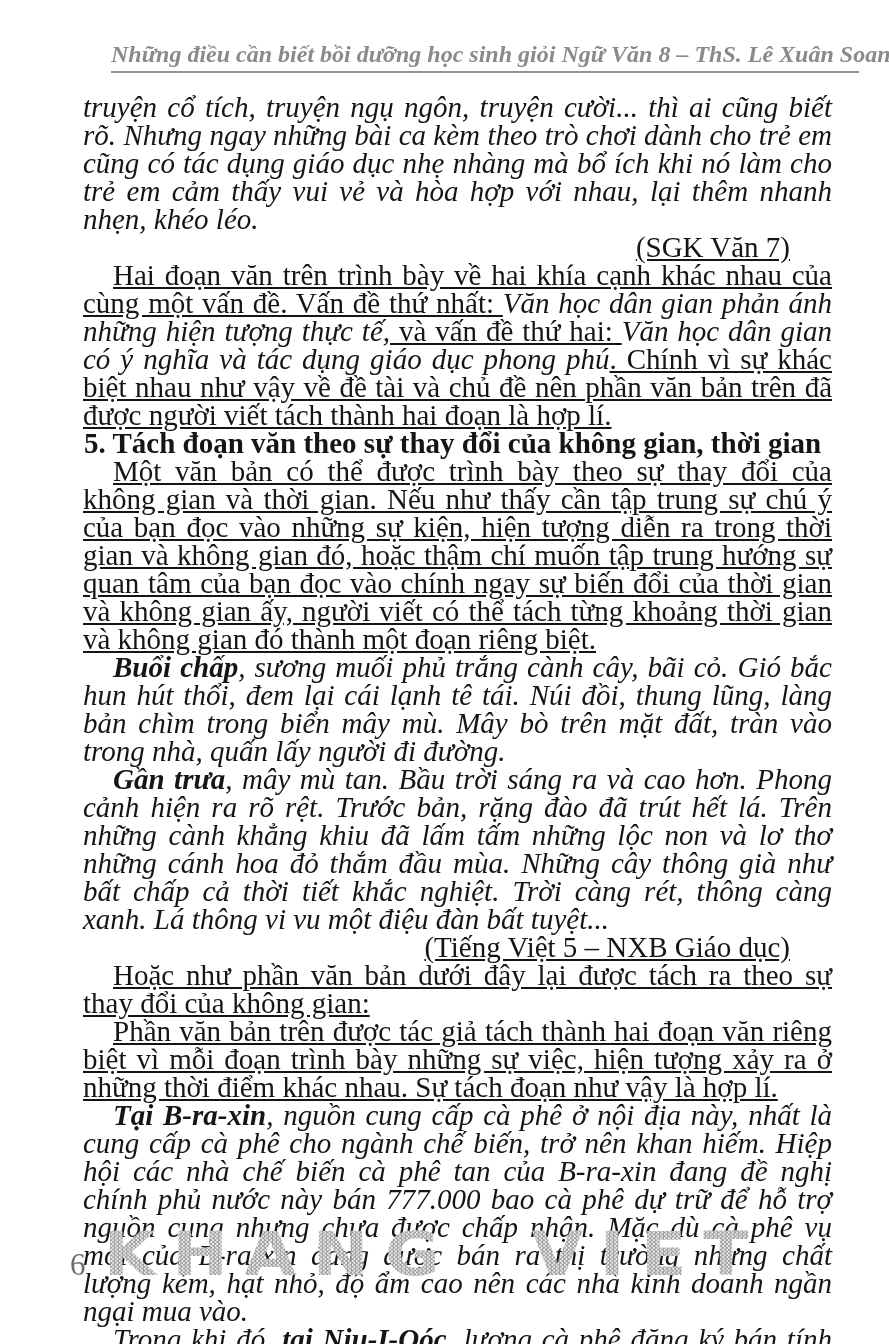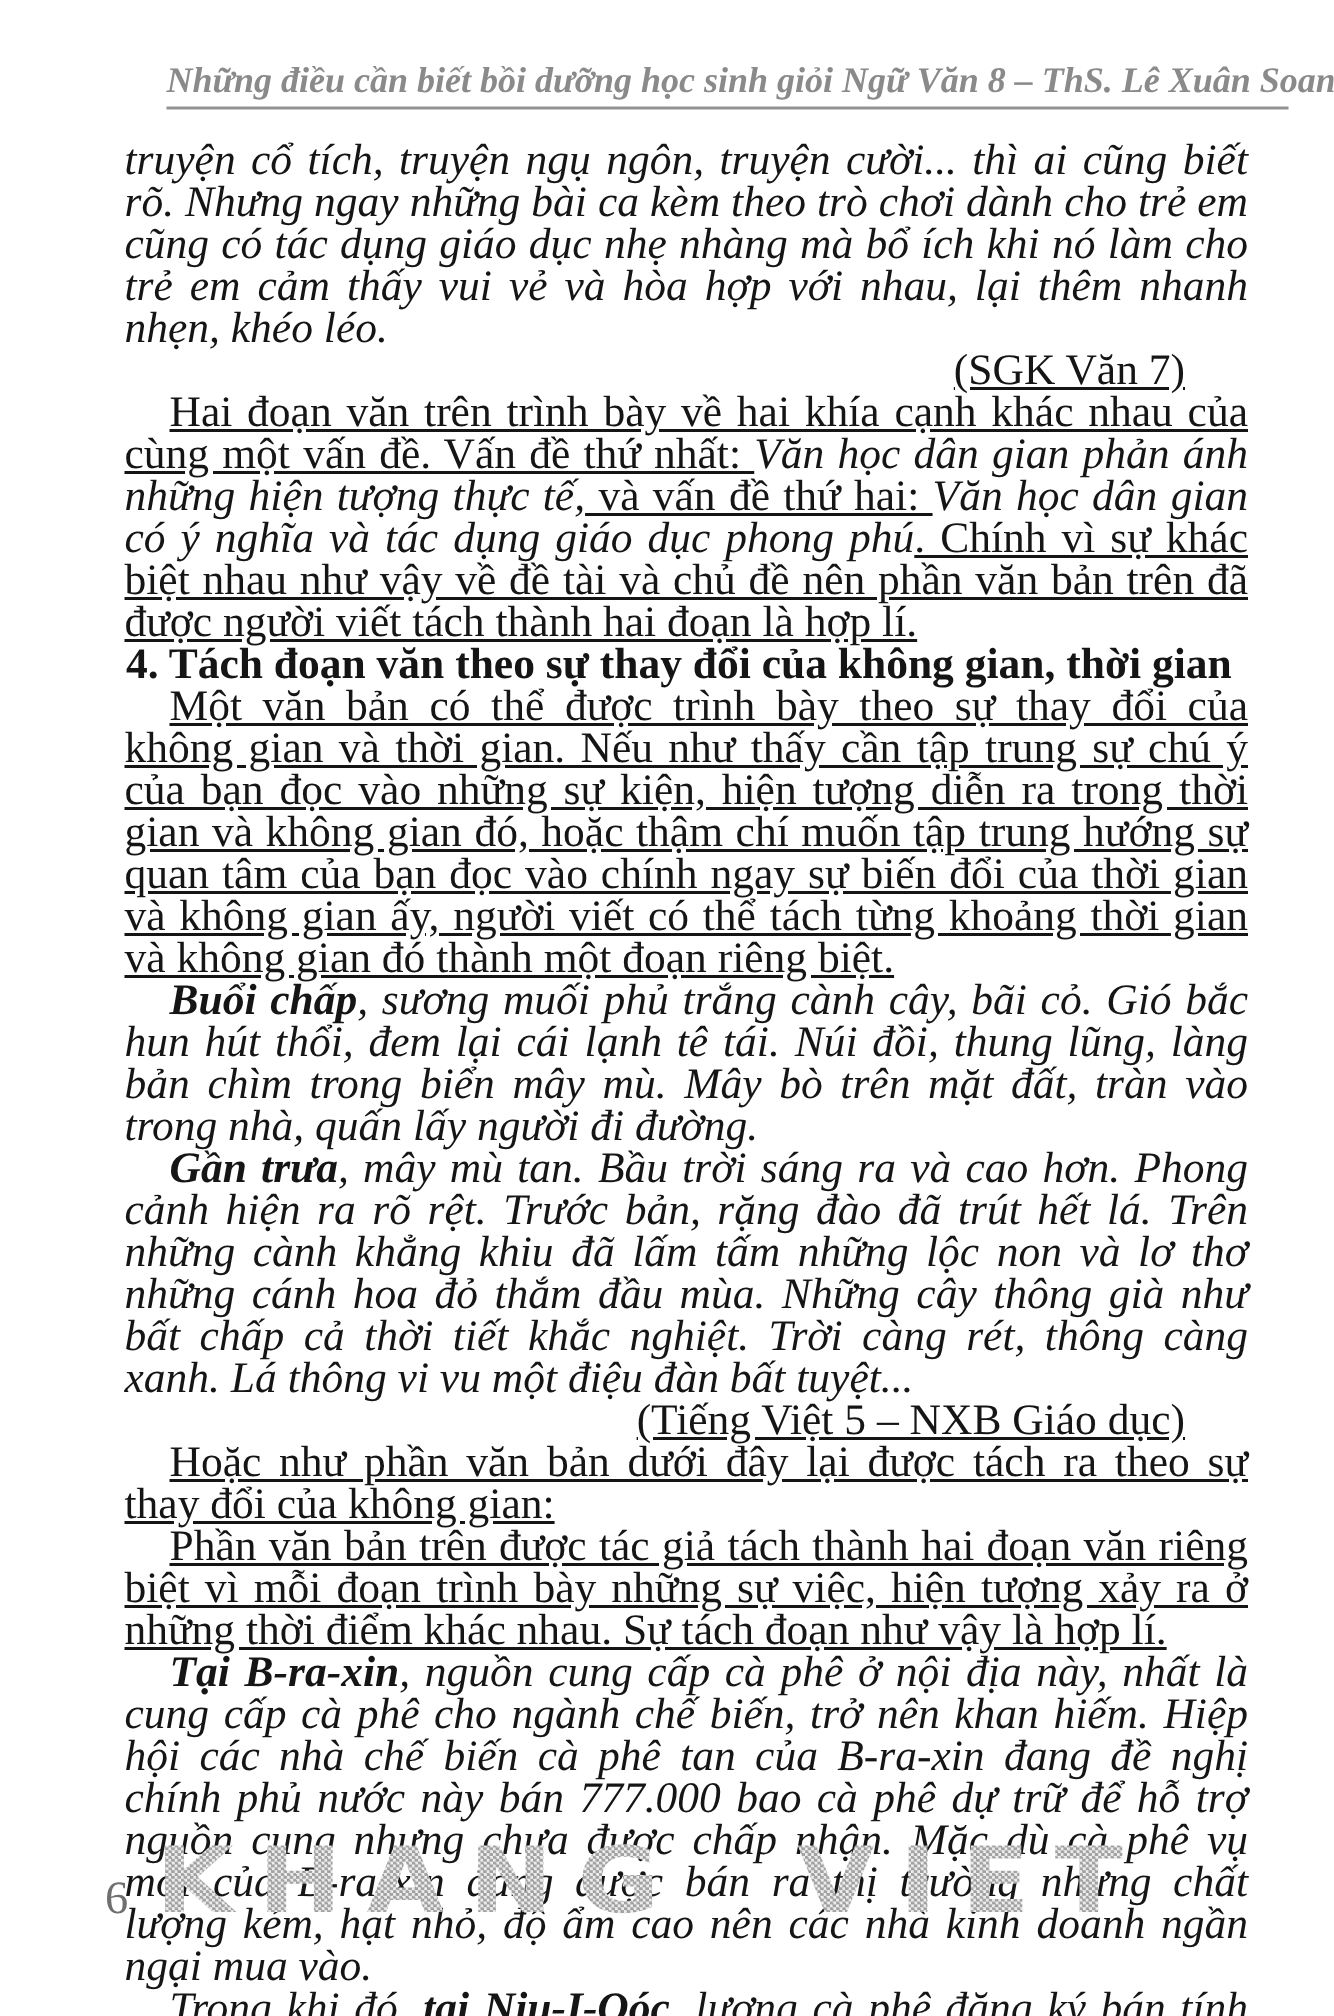--- a/index.html
+++ b/index.html
@@ -90,21 +90,21 @@
 
 <div class="page-header">
   <span class="head-text">Những điều cần biết bồi dưỡng học sinh giỏi Ngữ Văn 8 – ThS. Lê Xuân Soan</span>
   <div class="header-rule"></div>
 </div>
 
 <div class="document-body">
     <div class="para no-indent"><span class="seg-i">truyện cổ tích, truyện ngụ ngôn, truyện cười... thì ai cũng biết rõ. Nhưng ngay những bài ca kèm theo trò chơi dành cho trẻ em cũng có tác dụng giáo dục nhẹ nhàng mà bổ ích khi nó làm cho trẻ em cảm thấy vui vẻ và hòa hợp với nhau, lại thêm nhanh nhẹn, khéo léo.</span></div>
     <div class="para citation"><span class="seg-r">(SGK Văn 7)</span></div>
     <div class="para"><span class="seg-r">Hai đoạn văn trên trình bày về hai khía cạnh khác nhau của cùng một vấn đề. Vấn đề thứ nhất: </span><span class="seg-i">Văn học dân gian phản ánh những hiện tượng thực tế,</span><span class="seg-r"> và vấn đề thứ hai: </span><span class="seg-i">Văn học dân gian có ý nghĩa và tác dụng giáo dục phong phú</span><span class="seg-r">. Chính vì sự khác biệt nhau như vậy về đề tài và chủ đề nên phần văn bản trên đã được người viết tách thành hai đoạn là hợp lí.</span></div>
-    <div class="para heading"><span class="seg-b">4. Tách đoạn văn theo sự thay đổi của không gian, thời gian</span></div>
+    <div class="para heading"><span class="seg-b">5. Tách đoạn văn theo sự thay đổi của không gian, thời gian</span></div>
     <div class="para"><span class="seg-r">Một văn bản có thể được trình bày theo sự thay đổi của không gian và thời gian. Nếu như thấy cần tập trung sự chú ý của bạn đọc vào những sự kiện, hiện tượng diễn ra trong thời gian và không gian đó, hoặc thậm chí muốn tập trung hướng sự quan tâm của bạn đọc vào chính ngay sự biến đổi của thời gian và không gian ấy, người viết có thể tách từng khoảng thời gian và không gian đó thành một đoạn riêng biệt.</span></div>
     <div class="para"><span class="seg-bi">Buổi chấp</span><span class="seg-i">, sương muối phủ trắng cành cây, bãi cỏ. Gió bắc hun hút thổi, đem lại cái lạnh tê tái. Núi đồi, thung lũng, làng bản chìm trong biển mây mù. Mây bò trên mặt đất, tràn vào trong nhà, quấn lấy người đi đường.</span></div>
     <div class="para"><span class="seg-bi">Gần trưa</span><span class="seg-i">, mây mù tan. Bầu trời sáng ra và cao hơn. Phong cảnh hiện ra rõ rệt. Trước bản, rặng đào đã trút hết lá. Trên những cành khẳng khiu đã lấm tấm những lộc non và lơ thơ những cánh hoa đỏ thắm đầu mùa. Những cây thông già như bất chấp cả thời tiết khắc nghiệt. Trời càng rét, thông càng xanh. Lá thông vi vu một điệu đàn bất tuyệt...</span></div>
     <div class="para citation"><span class="seg-r">(Tiếng Việt 5 – NXB Giáo dục)</span></div>
     <div class="para"><span class="seg-r">Hoặc như phần văn bản dưới đây lại được tách ra theo sự thay đổi của không gian:</span></div>
     <div class="para"><span class="seg-r">Phần văn bản trên được tác giả tách thành hai đoạn văn riêng biệt vì mỗi đoạn trình bày những sự việc, hiện tượng xảy ra ở những thời điểm khác nhau. Sự tách đoạn như vậy là hợp lí.</span></div>
     <div class="para"><span class="seg-bi">Tại B-ra-xin</span><span class="seg-i">, nguồn cung cấp cà phê ở nội địa này, nhất là cung cấp cà phê cho ngành chế biến, trở nên khan hiếm. Hiệp hội các nhà chế biến cà phê tan của B-ra-xin đang đề nghị chính phủ nước này bán 777.000 bao cà phê dự trữ để hỗ trợ nguồn cung nhưng chưa được chấp nhận. Mặc dù cà phê vụ mới của B-ra-xin đang được bán ra thị trường nhưng chất lượng kém, hạt nhỏ, độ ẩm cao nên các nhà kinh doanh ngần ngại mua vào.</span></div>
     <div class="para"><span class="seg-i">Trong khi đó, </span><span class="seg-bi">tại Niu-I-Oóc</span><span class="seg-i">, lượng cà phê đăng ký bán tính đến tuần 8/8 bị giảm mạnh làm các nhà kinh doanh lo ngại cà phê giao kỳ hạn tháng 9/79 sẽ bị thiếu hụt. Tất cả các yếu tố trên đã khuyến khích các hoạt động mua vào và đẩy giá cà phê A-ra-bi-ca tăng mạnh.</span></div>
   </div>
 

